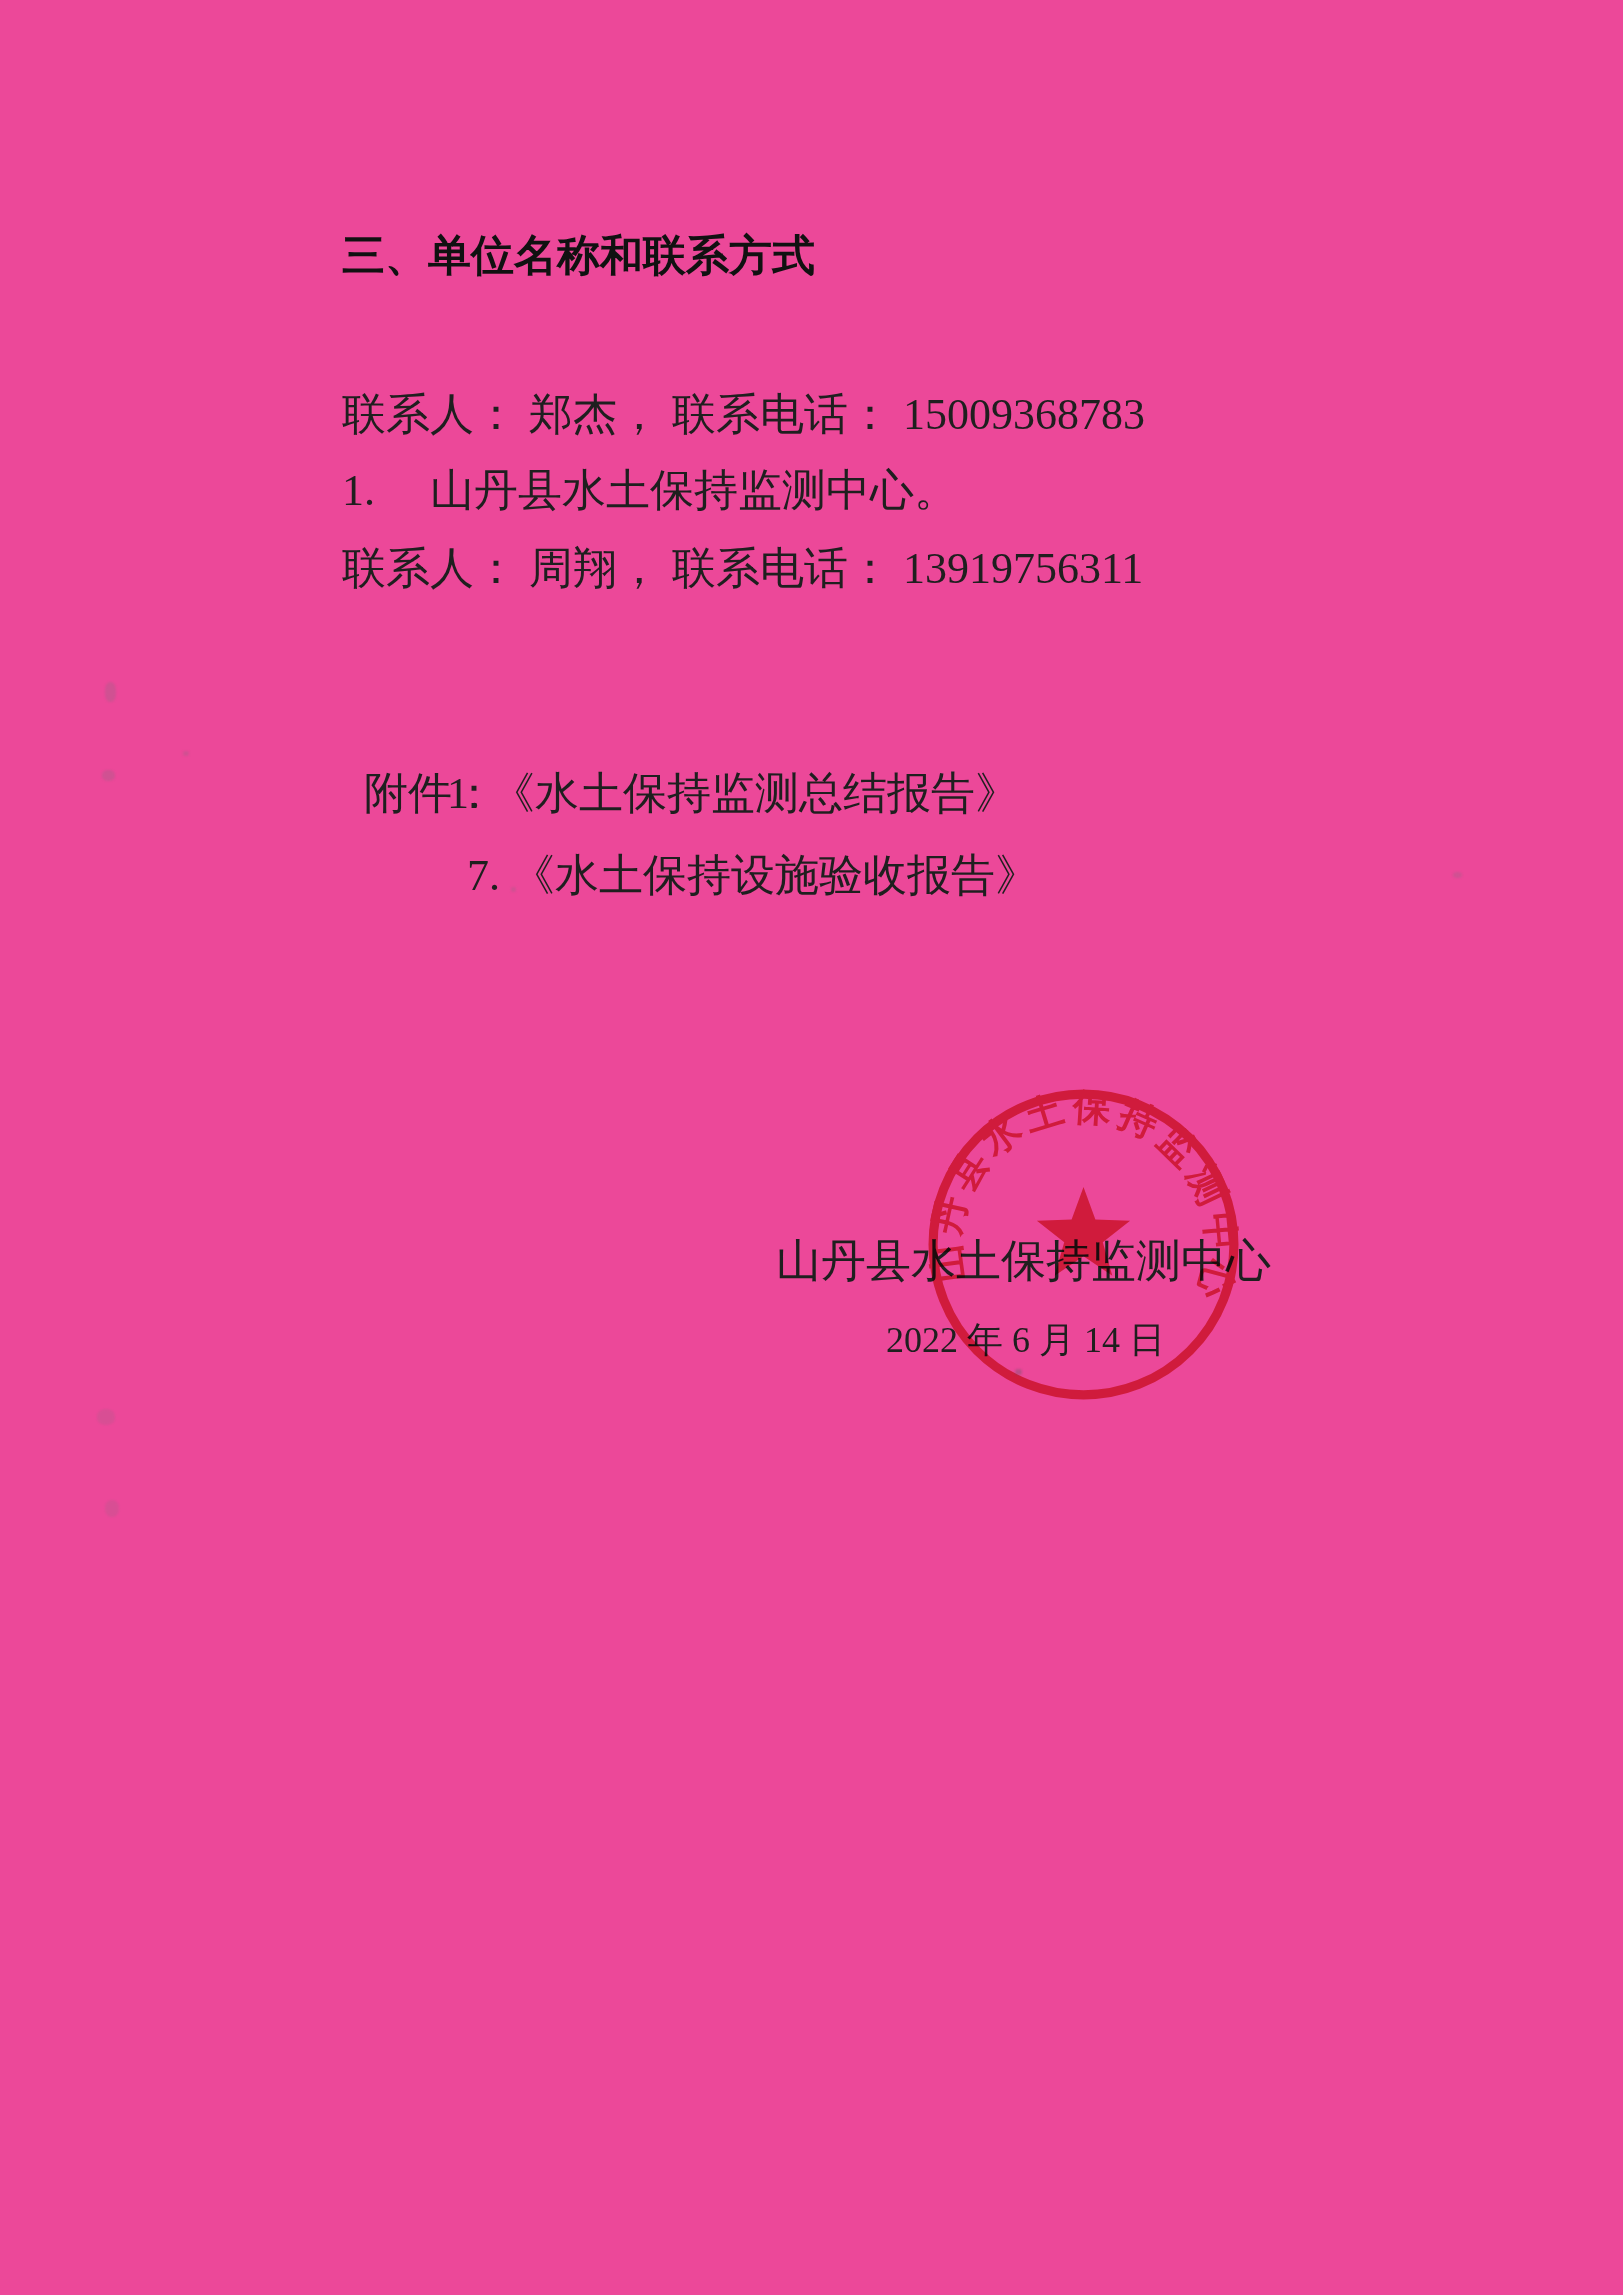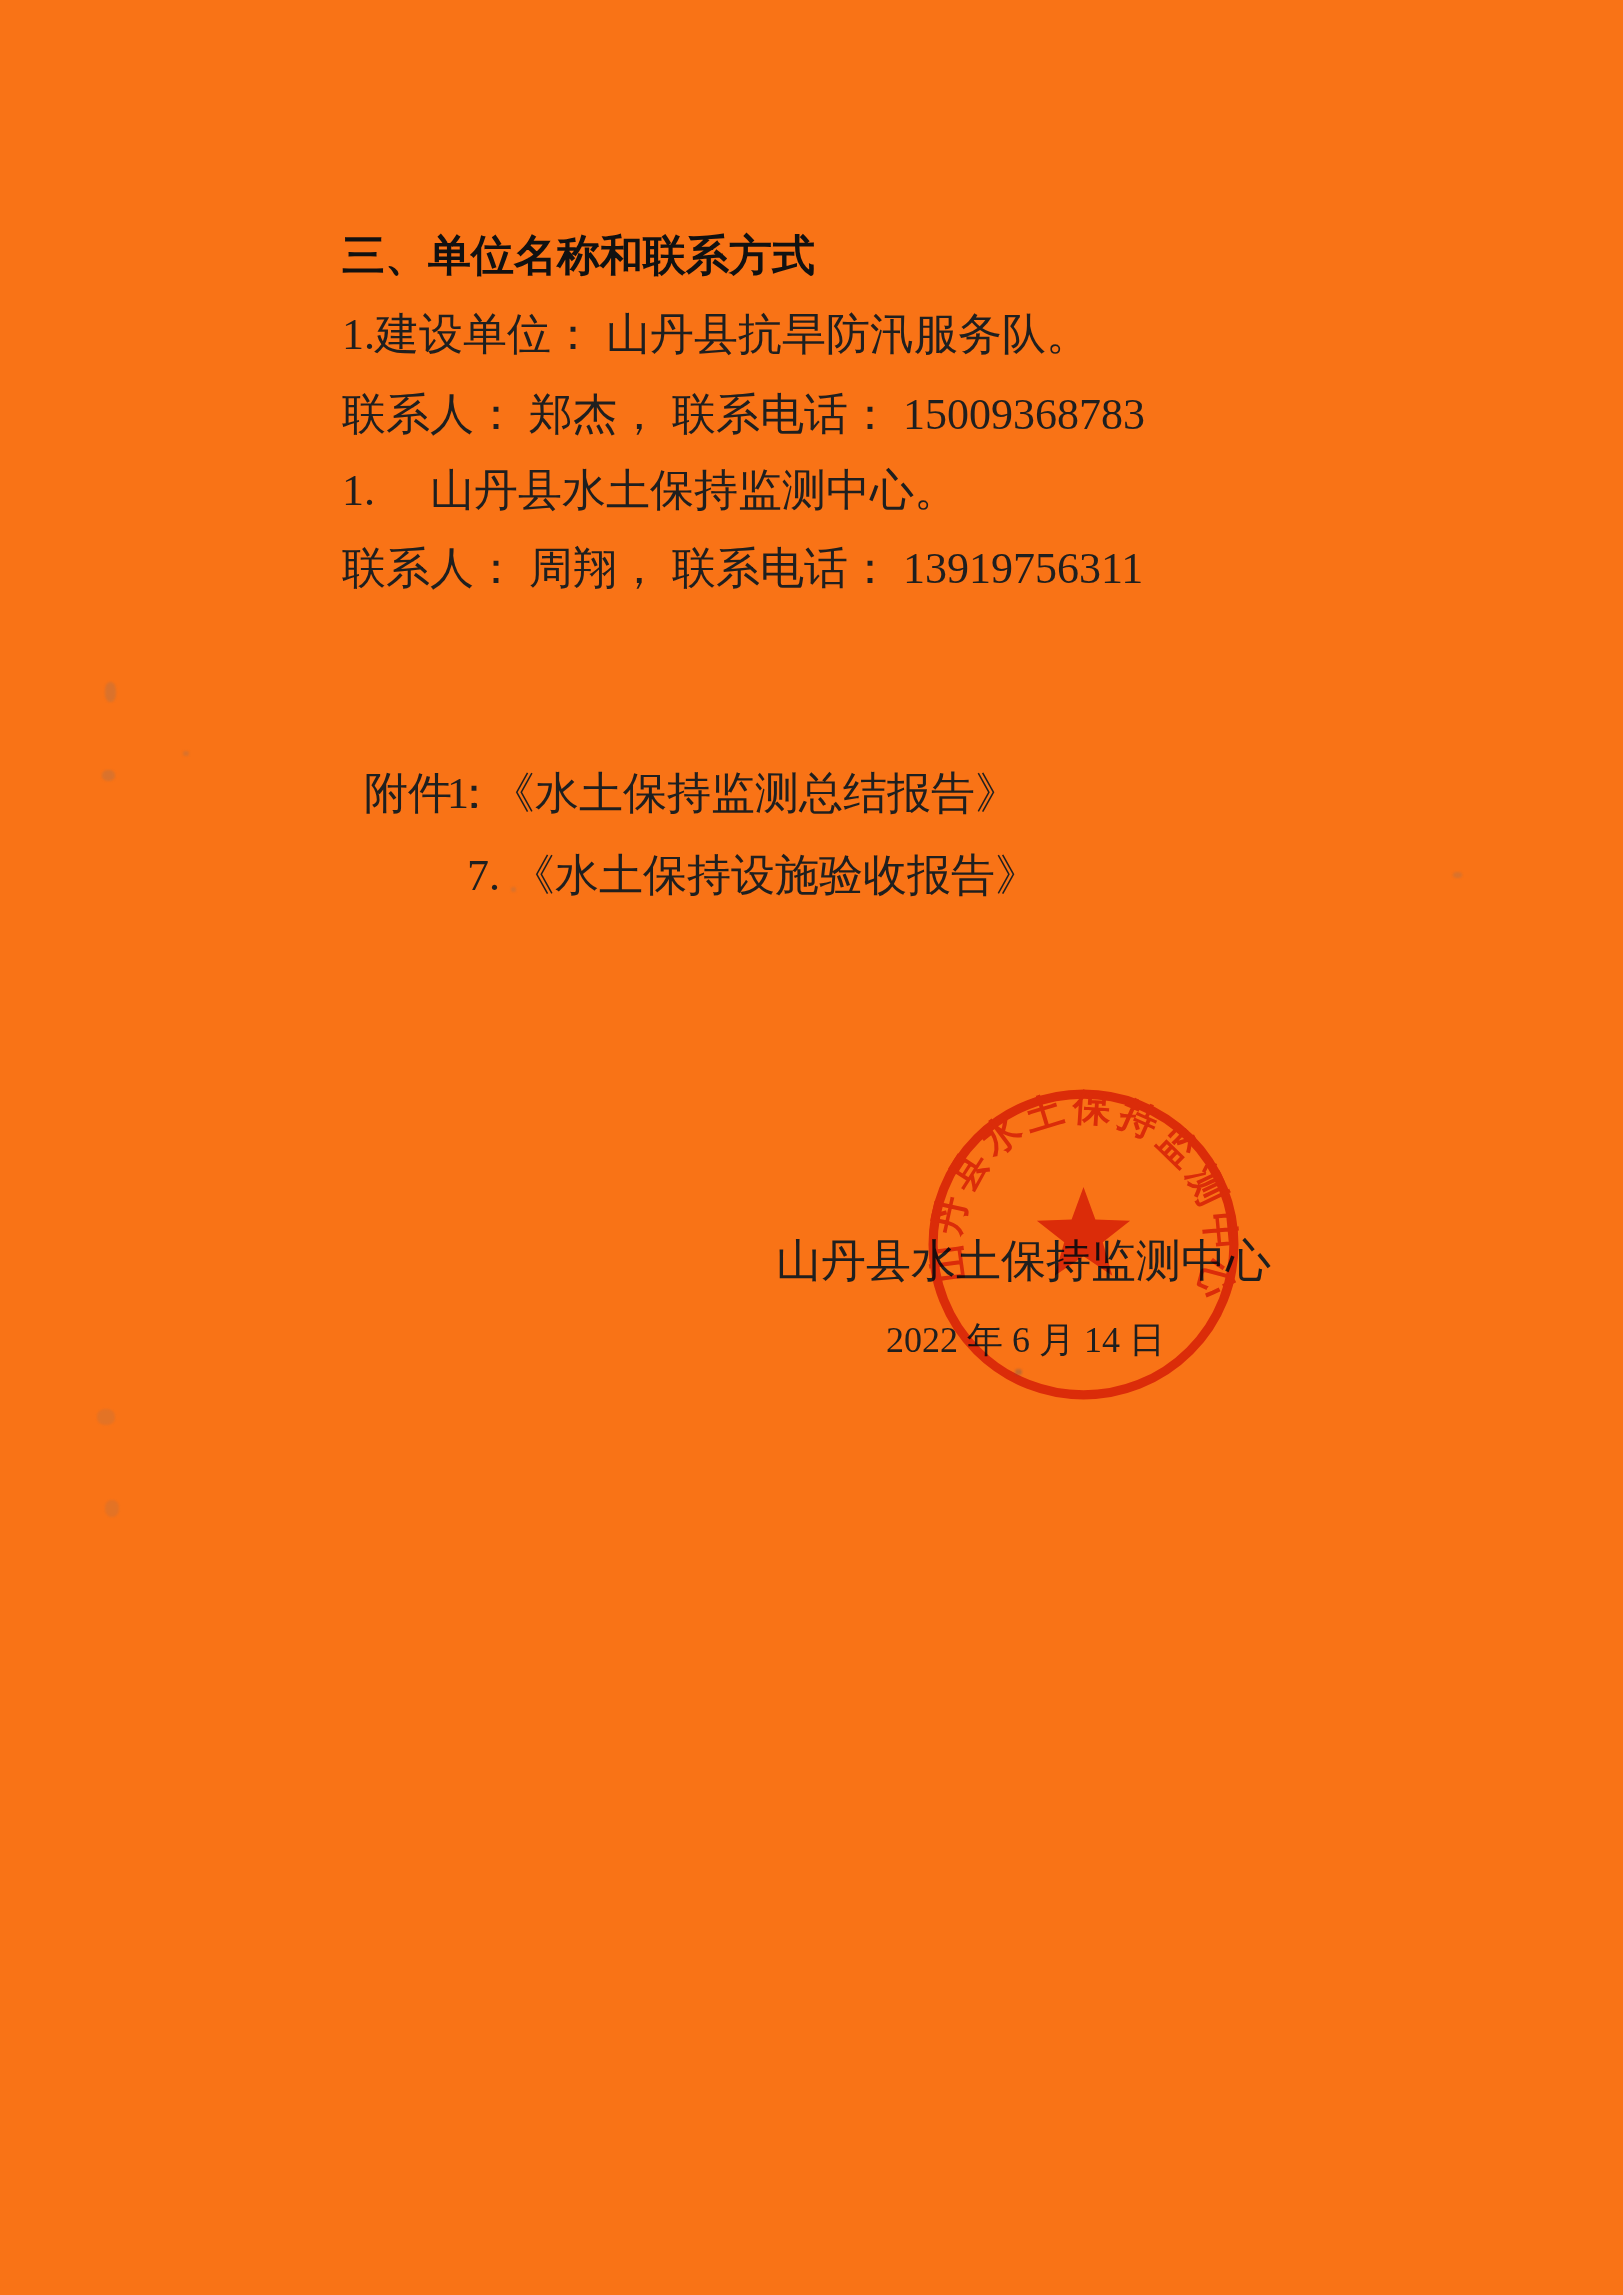--- a/index.html
+++ b/index.html
@@ -1,21 +1,21 @@
 <!DOCTYPE html>
 <html style="font-size:10.5px"><head>
 <meta charset="utf-8">
 <title>Scanned Document</title>
 <style>
   html, body { margin: 0; padding: 0; background: #ffffff; }
   .page {
     position: relative;
     width: 1623px;
     height: 2295px;
-    background: #f97316;
+    background: #ec4899;
     overflow: hidden;
     font-family: "Liberation Serif", "DejaVu Serif", serif;
     color: #1f1f1f;
   }
   .txt {
     position: absolute;
     white-space: pre;
     line-height: 1.0;
     letter-spacing: 0;
   }
@@ -65,21 +65,20 @@
   .speck-7 { left: 511px;  top: 887px; width: 4.6px;  height: 4.6px;  }
   .speck-8 { left: 1453px; top: 872px; width: 9.2px; height: 5.9px;  }
 </style>
 </head>
 <body>
 
 <div class="page">
 
   <div class="txt heading">三、单位名称和联系方式</div>
 
-  <div class="txt body-size line-1">1.建设单位： 山丹县抗旱防汛服务队。</div>
   <div class="txt body-size line-2">联系人： 郑杰， 联系电话： 15009368783</div>
   <div class="txt body-size line-3">1.　 山丹县水土保持监测中心。</div>
   <div class="txt body-size line-4">联系人： 周翔， 联系电话： 13919756311</div>
 
   <div class="txt body-size att-label">附件：</div>
   <div class="txt body-size att-item-1">1. 《水土保持监测总结报告》</div>
   <div class="txt body-size att-item-2">7. 《水土保持设施验收报告》</div>
 
   <div class="txt signature-org">山丹县水土保持监测中心</div>
   <div class="txt signature-date">2022 年 6 月 14 日</div>

